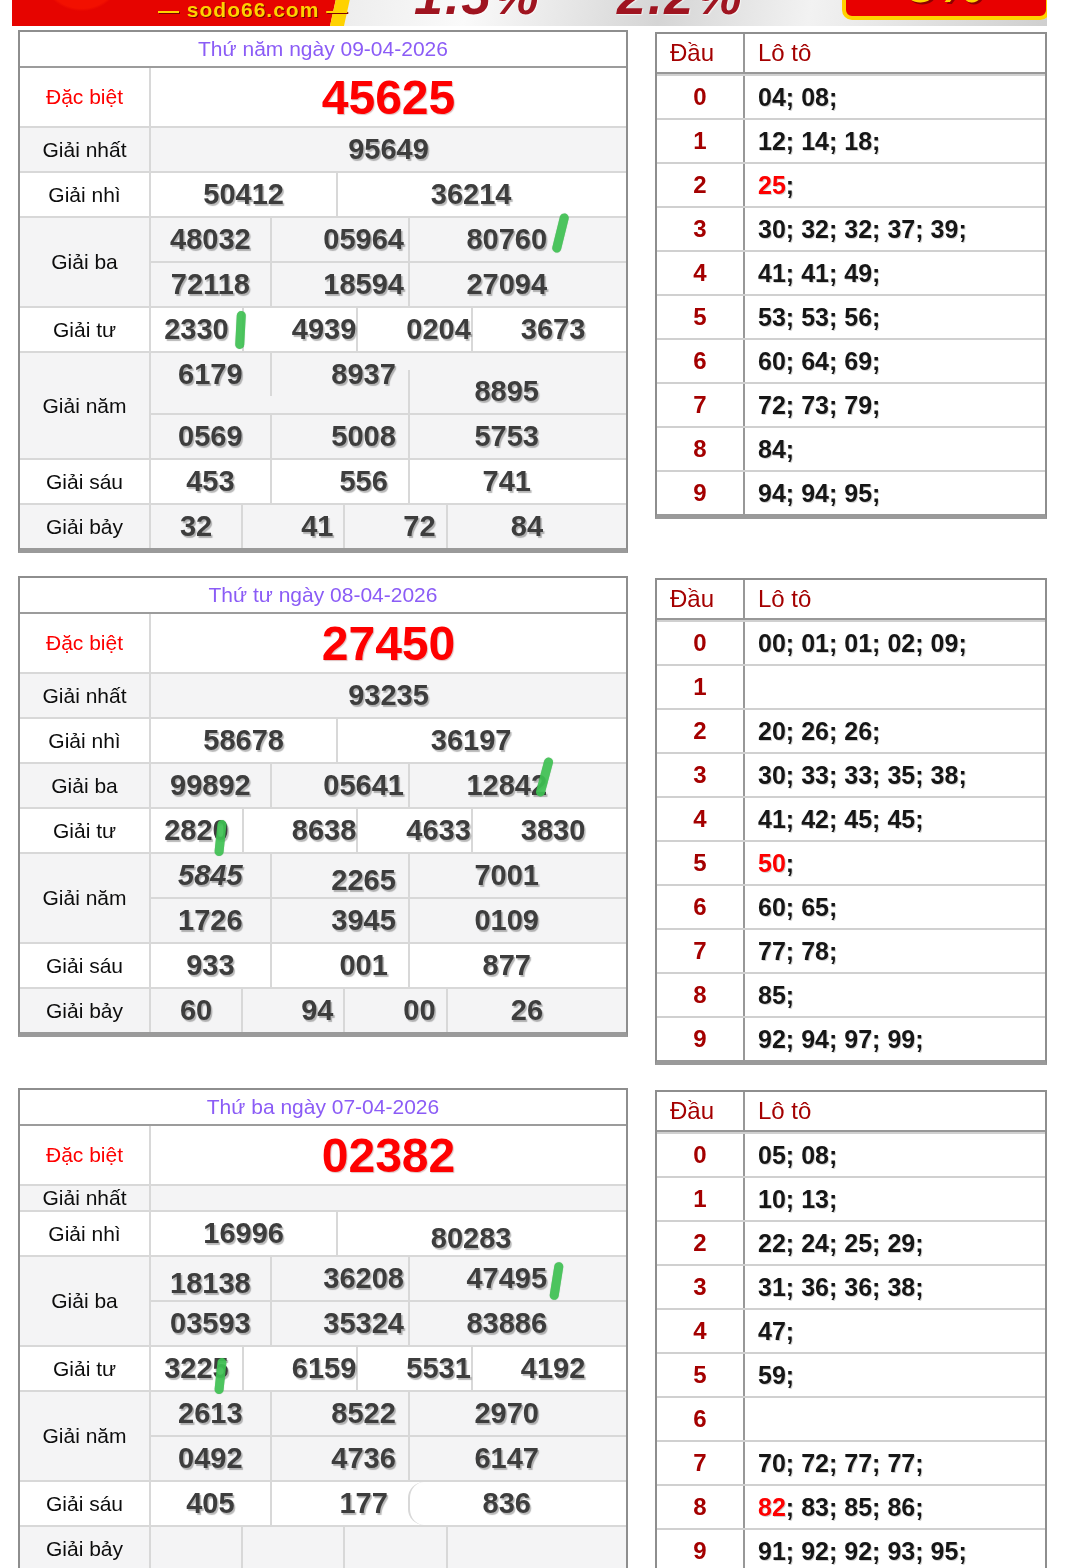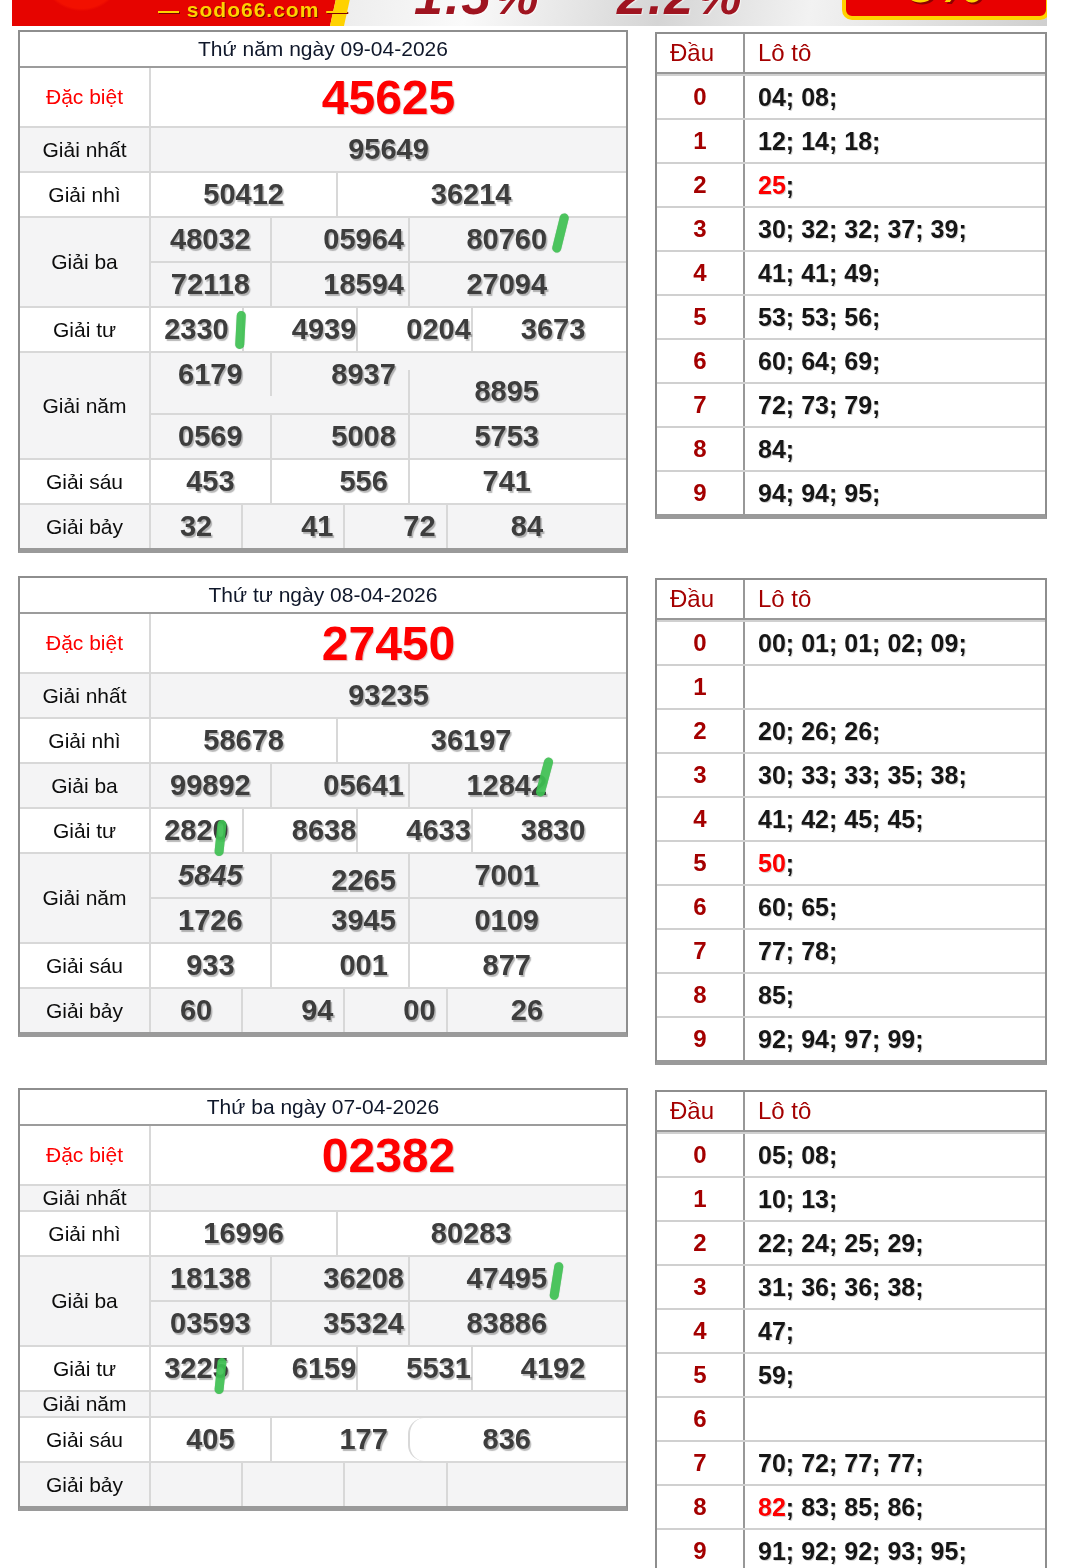--- a/index.html
+++ b/index.html
@@ -27,21 +27,21 @@
   .b-big span { font-size:54px; font-weight:800; font-style:italic; color:#ffd200;
     text-shadow:2px 2px 0 #8d0000; margin-top:-4px; }
 
   
   #results { margin-left:18px; margin-top:4px; }
   .block { display:flex; gap:27px; margin-bottom:23px; align-items:flex-start; }
 
   
   .result-card { width:610px; background:#fff; border:2px solid #8e8e8e; border-bottom:5px solid #9a9a9a; }
   .date-row { height:36px; border-bottom:2px solid #9c9c9c; display:flex; align-items:center;
-    justify-content:center; font-size:21px; color:#0f172a; background:#fff; }
+    justify-content:center; font-size:21px; color:#8b5cf6; background:#fff; }
   .prize-row { display:flex; background:#fff; }
   .prize-row + .prize-row { border-top:2px solid #d8d8d8; }
   .prize-row.striped { background:#f4f4f5; }
   .prize-label { flex:0 0 131px; display:flex; align-items:center; justify-content:center;
     font-size:21px; color:#0d0d0d; border-right:2px solid #d8d8d8; }
   .db .prize-label { color:#fe0000; }
   .prize-values { flex:1; display:flex; flex-direction:column; }
   .value-row { display:flex; }
   .value-row + .value-row { border-top:2px solid #d8d8d8; }
   .value-cell { height:43px; display:flex; align-items:center; justify-content:center;
@@ -612,31 +612,31 @@
         <div class="prize-row striped">
           <div class="prize-label">Giải nhất</div>
         </div>
         <div class="prize-row">
           <div class="prize-label">Giải nhì</div>
           <div class="prize-values">
             <div class="value-row">
               <div class="value-cell" style="flex: 0 0 39%;">
                 <span class="numwrap">16996</span>
               </div>
-              <div class="value-cell last-pad" style="flex: 0 0 61%;">
+              <div class="value-cell last-pad" style="flex: 0 0 61%; align-items: flex-end;">
                 <span class="numwrap">80283</span>
               </div>
             </div>
           </div>
         </div>
         <div class="prize-row striped">
           <div class="prize-label">Giải ba</div>
           <div class="prize-values">
             <div class="value-row">
-              <div class="value-cell" style="flex: 0 0 25%;">
+              <div class="value-cell" style="flex: 0 0 25%; align-items: flex-end;">
                 <span class="numwrap">18138</span>
               </div>
               <div class="value-cell" style="flex: 0 0 29%;">
                 <span class="numwrap">36208</span>
               </div>
               <div class="value-cell last-pad" style="flex: 0 0 46%;">
                 <span class="numwrap">47495<span class="gm gm-afterlow"></span></span>
               </div>
             </div>
             <div class="value-row">
@@ -666,20 +666,44 @@
                 <span class="numwrap">5531</span>
               </div>
               <div class="value-cell last-pad" style="flex: 0 0 38.5%;">
                 <span class="numwrap">4192</span>
               </div>
             </div>
           </div>
         </div>
         <div class="prize-row striped">
           <div class="prize-label">Giải năm</div>
+          <div class="prize-values">
+            <div class="value-row">
+              <div class="value-cell" style="flex: 0 0 25%;">
+                <span class="numwrap">2613</span>
+              </div>
+              <div class="value-cell" style="flex: 0 0 29%;">
+                <span class="numwrap">8522</span>
+              </div>
+              <div class="value-cell last-pad" style="flex: 0 0 46%;">
+                <span class="numwrap">2970</span>
+              </div>
+            </div>
+            <div class="value-row">
+              <div class="value-cell" style="flex: 0 0 25%;">
+                <span class="numwrap">0492</span>
+              </div>
+              <div class="value-cell" style="flex: 0 0 29%;">
+                <span class="numwrap">4736</span>
+              </div>
+              <div class="value-cell last-pad" style="flex: 0 0 46%;">
+                <span class="numwrap">6147</span>
+              </div>
+            </div>
+          </div>
         </div>
         <div class="prize-row">
           <div class="prize-label">Giải sáu</div>
           <div class="prize-values">
             <div class="value-row">
               <div class="value-cell" style="flex: 0 0 25%;">
                 <span class="numwrap">405</span>
               </div>
               <div class="value-cell" style="flex: 0 0 29%;">
                 <span class="numwrap">177</span>

